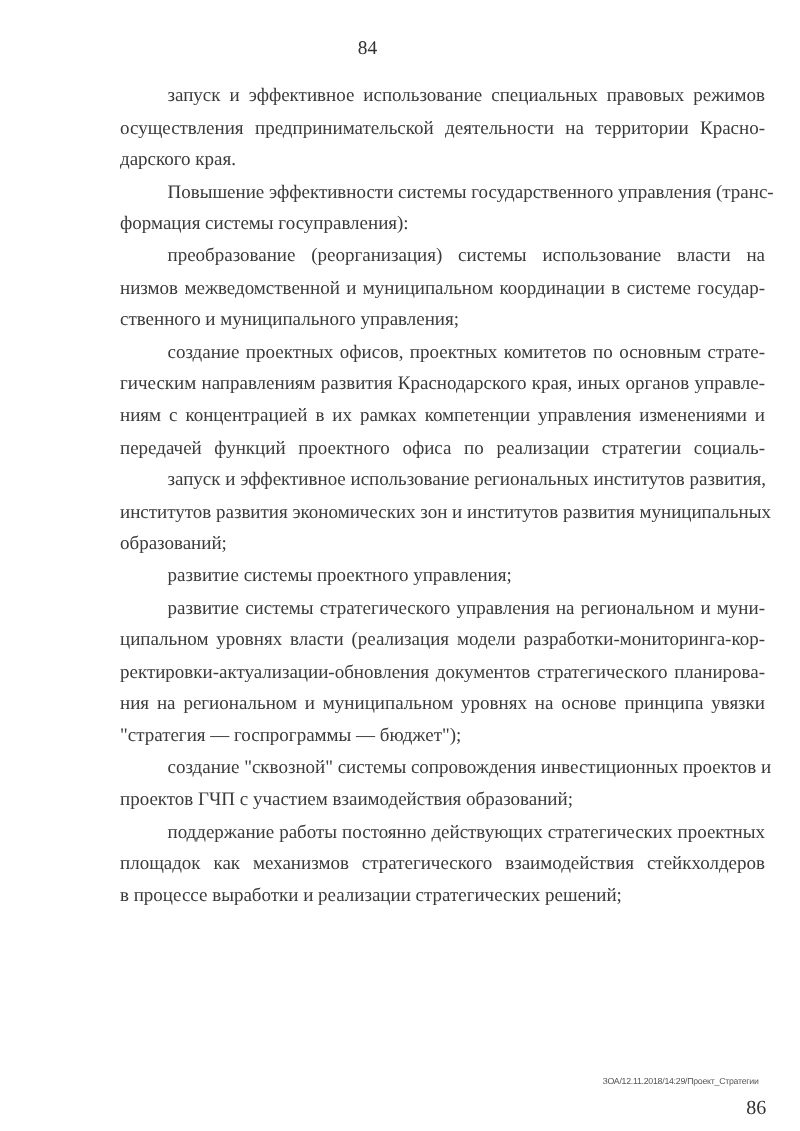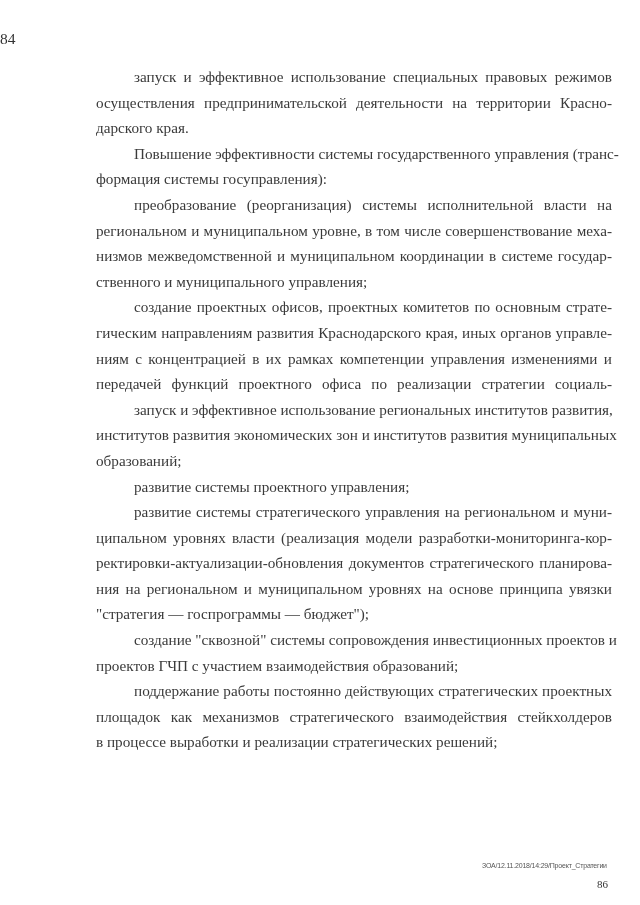--- a/index.html
+++ b/index.html
@@ -1,47 +1,46 @@
 <!DOCTYPE html>
 <html><head>
 <meta charset="utf-8">
 <style>
   html, body { margin:0; padding:0; background:#ffffff; }
   body { width:640px; height:905px; position:relative; overflow:hidden;
          font-family:"Liberation Serif","DejaVu Serif",serif; color:#3a3a3a; }
-  .page-num { position:absolute; top:30px; left:0; width:588px; 
+  .page-num { position:absolute; top:30px; left:0; width:588px; text-align:center;
               font-size:15.5px; color:#333; }
   .body { position:absolute; top:64px; left:96px; width:516px; }
   .para { font-size:15.2px; line-height:25.6px; text-align:justify; text-indent:38px; margin:0; }
   .para .ln { display:block; text-align:justify; text-align-last:justify; white-space:nowrap; }
   .para .ln.last { text-align-last:left; }
   .para .ln.first { padding-left:38px; }
   .para { text-indent:0; }
   .footer-code { position:absolute; top:862px; left:482px; font-size:7px; color:#555;
                  font-family:"Liberation Sans",sans-serif; letter-spacing:-0.2px; }
-  .sheet-num { position:absolute; top:878px; left:597px; font-size:11px; color:#333; }
+  .sheet-num { position:absolute; top:878px; left:597px; font-size:16px; color:#333; }
 </style>
 </head>
 <body>
 
 <div class="page-num">84</div>
 
 <div class="body">
   <p class="para">
     <span class="ln first">запуск и эффективное использование специальных правовых режимов</span>
     <span class="ln">осуществления предпринимательской деятельности на территории Красно-</span>
     <span class="ln last">дарского края.</span>
   </p>
   <p class="para">
     <span class="ln first">Повышение эффективности системы государственного управления (транс-</span>
     <span class="ln last">формация системы госуправления):</span>
   </p>
   <p class="para">
-    <span class="ln first">преобразование (реорганизация) системы исполнительной власти на</span>
-    <span class="ln">региональном и муниципальном уровне, в том числе совершенствование меха-</span>
+    <span class="ln first">преобразование (реорганизация) системы использование власти на</span>
     <span class="ln">низмов межведомственной и муниципальном координации в системе государ-</span>
     <span class="ln last">ственного и муниципального управления;</span>
   </p>
   <p class="para">
     <span class="ln first">создание проектных офисов, проектных комитетов по основным страте-</span>
     <span class="ln">гическим направлениям развития Краснодарского края, иных органов управле-</span>
     <span class="ln">ниям с концентрацией в их рамках компетенции управления изменениями и</span>
     <span class="ln">передачей функций проектного офиса по реализации стратегии социаль-</span>
   </p>
   <p class="para">

